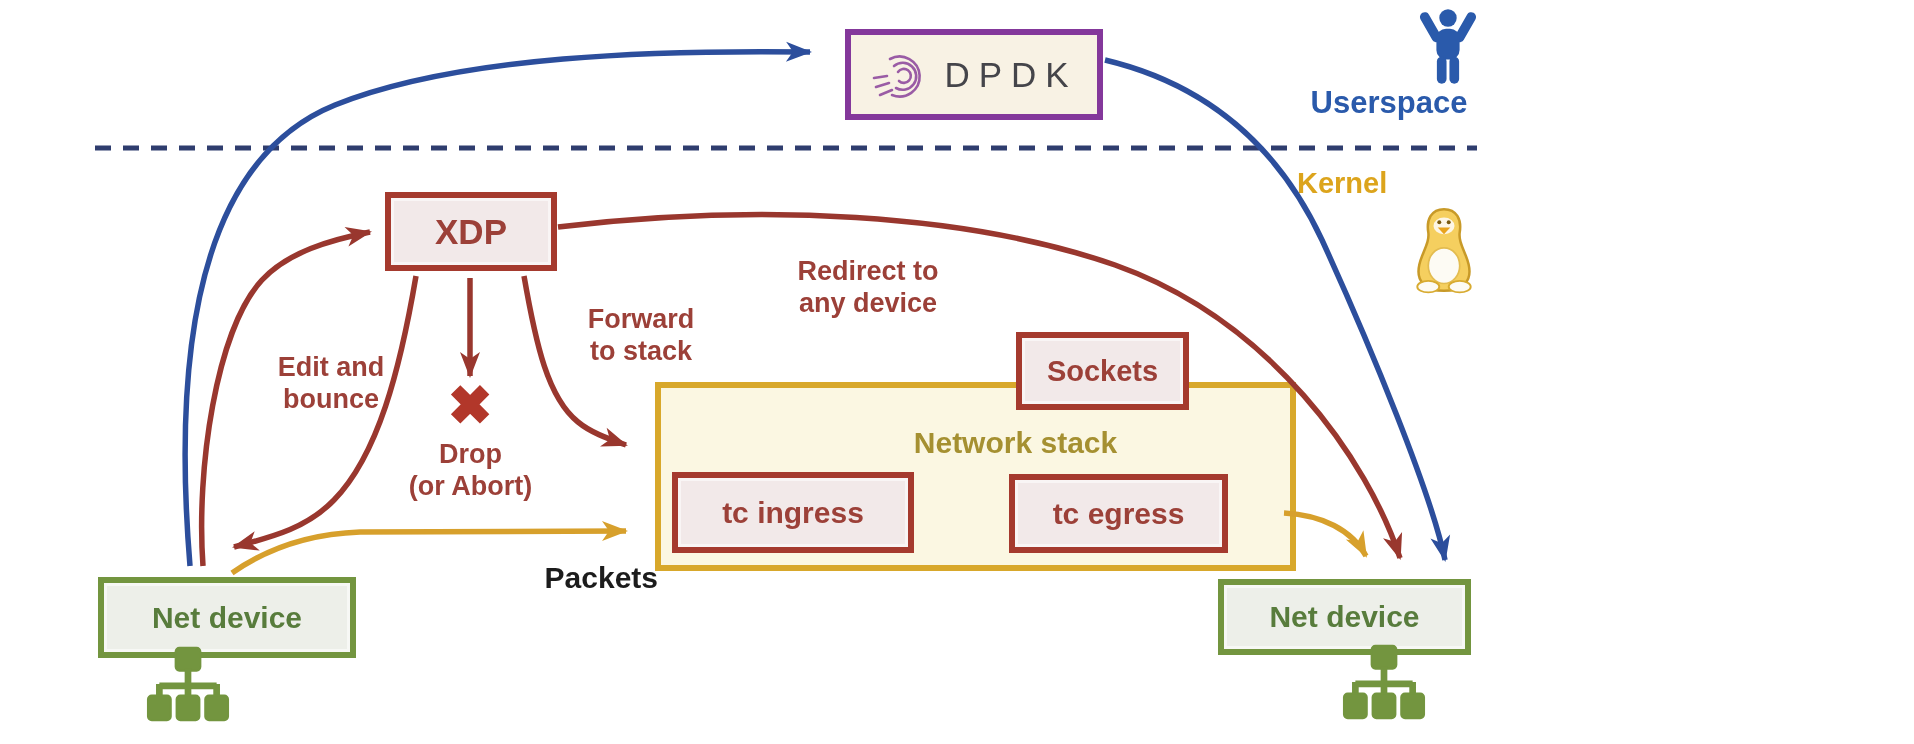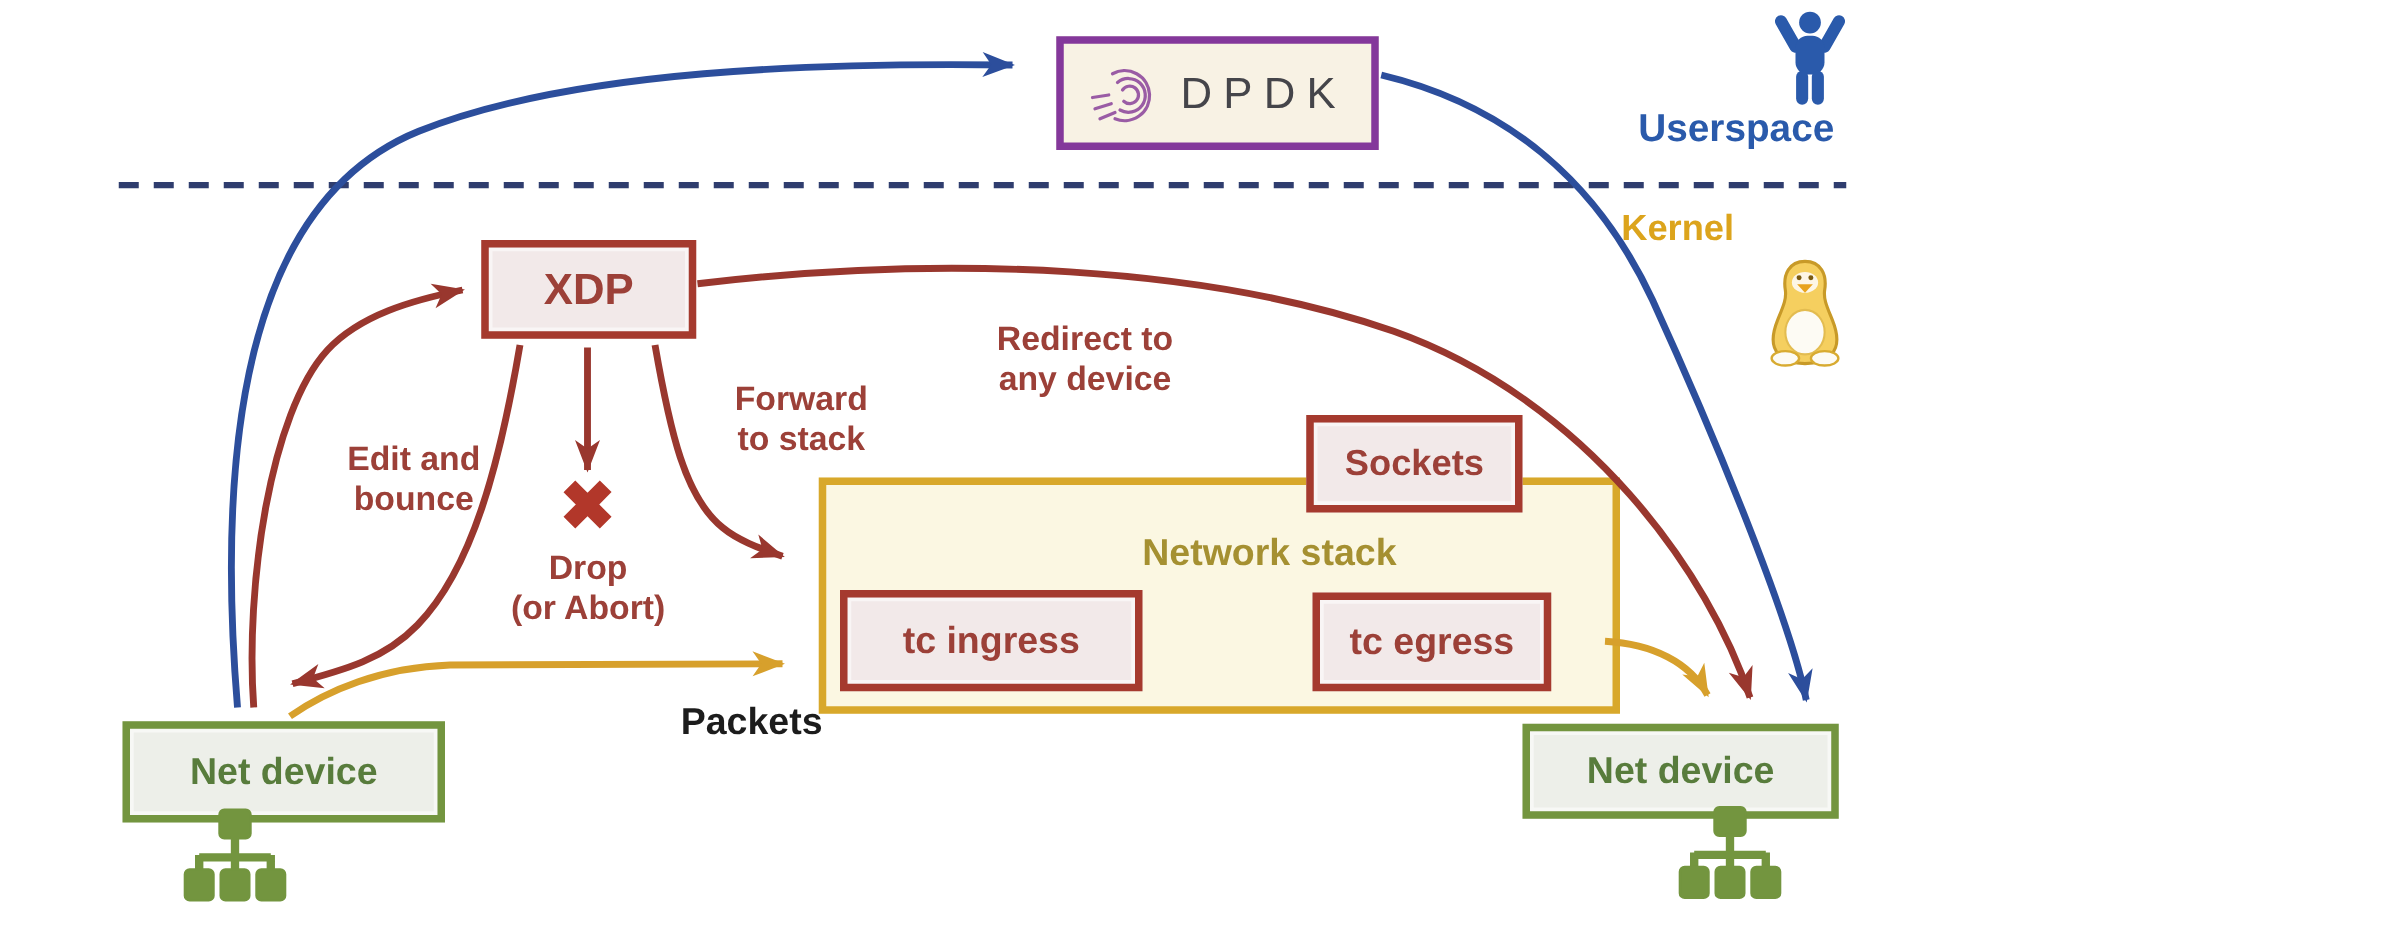--- a/index.html
+++ b/index.html
@@ -99,28 +99,28 @@
   </svg>
 
   <div class="node red-box" style="left:385px;top:192px;width:172px;height:79px;font-size:35px;z-index:2;">
     <span>XDP</span>
   </div>
 
   <div class="node" style="left:655px;top:382px;width:641px;height:189px;border:6px solid var(--gold-border);background:var(--stack-fill);z-index:1;">
     <span style="position:absolute;top:38px;left:0;width:100%;text-align:center;color:var(--gold-text);font-size:30px;margin-left:40px;">Network stack</span>
   </div>
 
-  <div class="node red-box" style="left:1045px;top:332px;width:173px;height:78px;font-size:29px;z-index:3;">
+  <div class="node red-box" style="left:1016px;top:332px;width:173px;height:78px;font-size:29px;z-index:3;">
     <span>Sockets</span>
   </div>
 
   <div class="node red-box" style="left:672px;top:472px;width:242px;height:81px;font-size:30px;z-index:2;">
     <span>tc ingress</span>
   </div>
-  <div class="node red-box" style="left:1050px;top:474px;width:191px;height:79px;font-size:30px;z-index:2;">
+  <div class="node red-box" style="left:1009px;top:474px;width:219px;height:79px;font-size:30px;z-index:2;">
     <span>tc egress</span>
   </div>
 
   <div class="node green-box" style="left:98px;top:577px;width:258px;height:81px;font-size:30px;z-index:2;">
     <span>Net device</span>
   </div>
   <div class="node green-box" style="left:1218px;top:579px;width:253px;height:76px;font-size:30px;z-index:2;">
     <span>Net device</span>
   </div>
 

